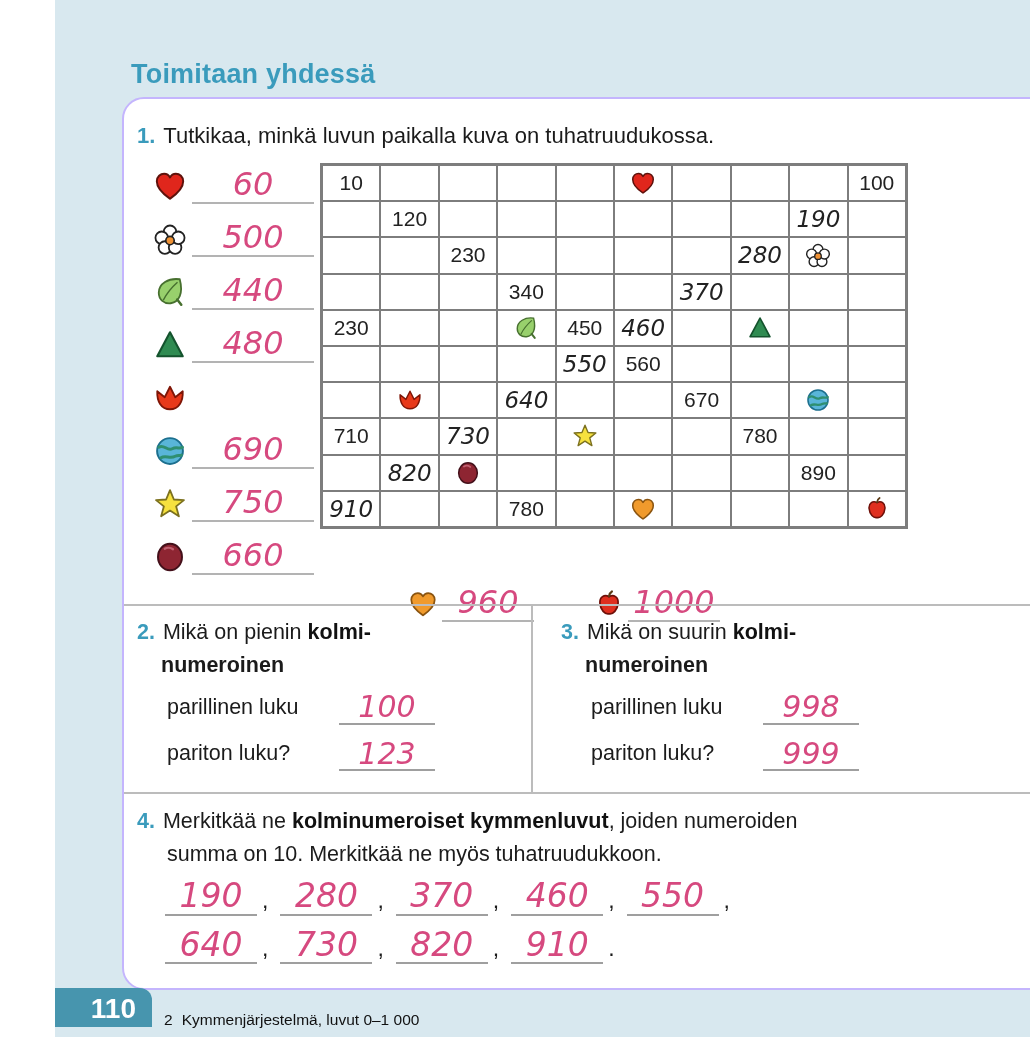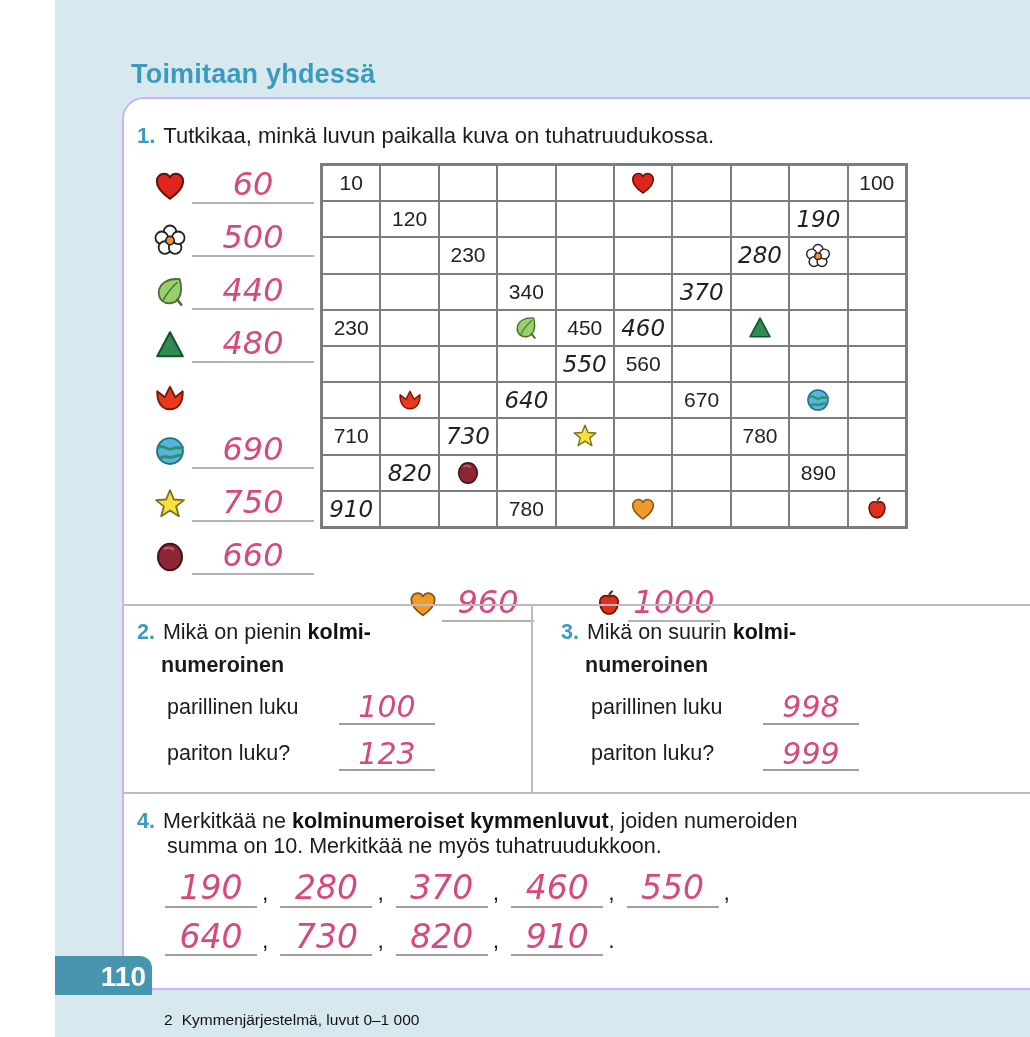--- a/index.html
+++ b/index.html
@@ -41,29 +41,29 @@
 
   .div-h { position:absolute; left:0; width:100%; height:2px; background:#bcbcbc; }
   .div-v { position:absolute; width:2px; background:#bcbcbc; }
 
   .ex-block { position:absolute; font-size:21.5px; color:#1b1b1b; }
   .ex-line2 { margin-left:24px; margin-top:8px; font-weight:bold; }
   .qrow { display:flex; align-items:flex-end; margin-left:30px; margin-top:13px; }
   .qlabel { width:172px; font-size:21.5px; padding-bottom:5px; }
   .q-answer { min-width:96px; text-align:center; font-size:30px; border-bottom:2px solid #9f9f9f; line-height:1.05; }
 
-  .ex4-line2 { margin-left:30px; }
+  .ex4-line2 { margin-left:30px; margin-top:8px; }
   .ans-row { display:flex; align-items:flex-end; margin-left:16px; margin-top:12px; }
   .ans-cell { width:92px; text-align:center; font-size:33px; border-bottom:2px solid #9f9f9f; line-height:1.05; margin-left:12px; }
   .ans-sep { font-size:23px; color:#1b1b1b; margin-left:5px; padding-bottom:2px; }
 
   .page-badge {
-    position:absolute; left:55px; top:956px; width:97px; height:39px; box-sizing:border-box;
+    position:absolute; left:55px; top:988px; width:97px; height:39px; box-sizing:border-box;
     background:#4795ae; border-radius:0 12px 0 0; color:#ffffff; font-weight:bold;
-    font-size:28px; text-align:right; line-height:41px; padding-right:6px;
+    font-size:28px; text-align:right; line-height:41px; padding-right:16px;
   }
   .chapter { position:absolute; left:164px; top:1011px; font-size:15.5px; color:#111; display:flex; gap:9px; }
   b { color:#111; }
 </style>
 </head>
 <body>
 
 <div class="page-bg"></div>
 
 <h1 class="title">Toimitaan yhdessä</h1>

